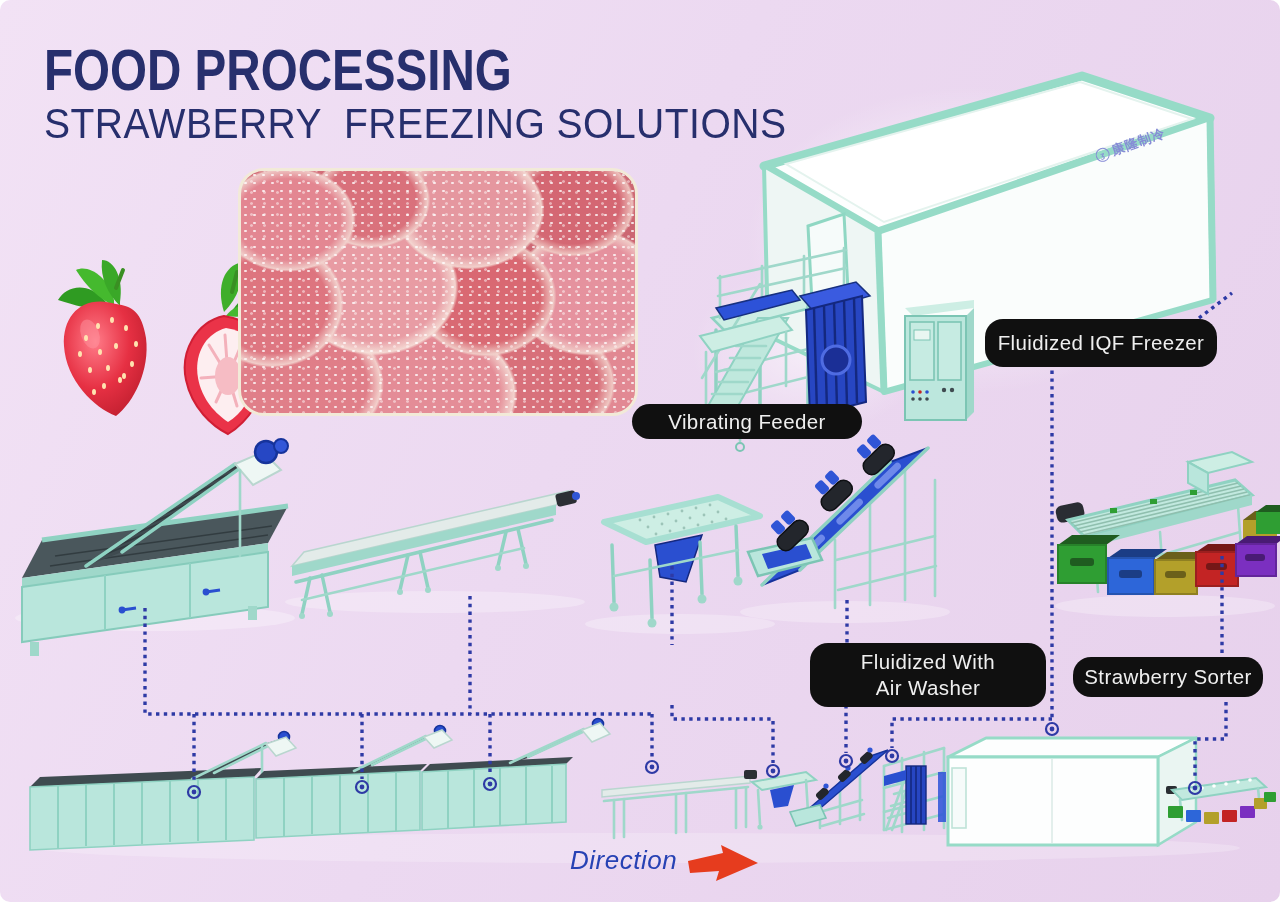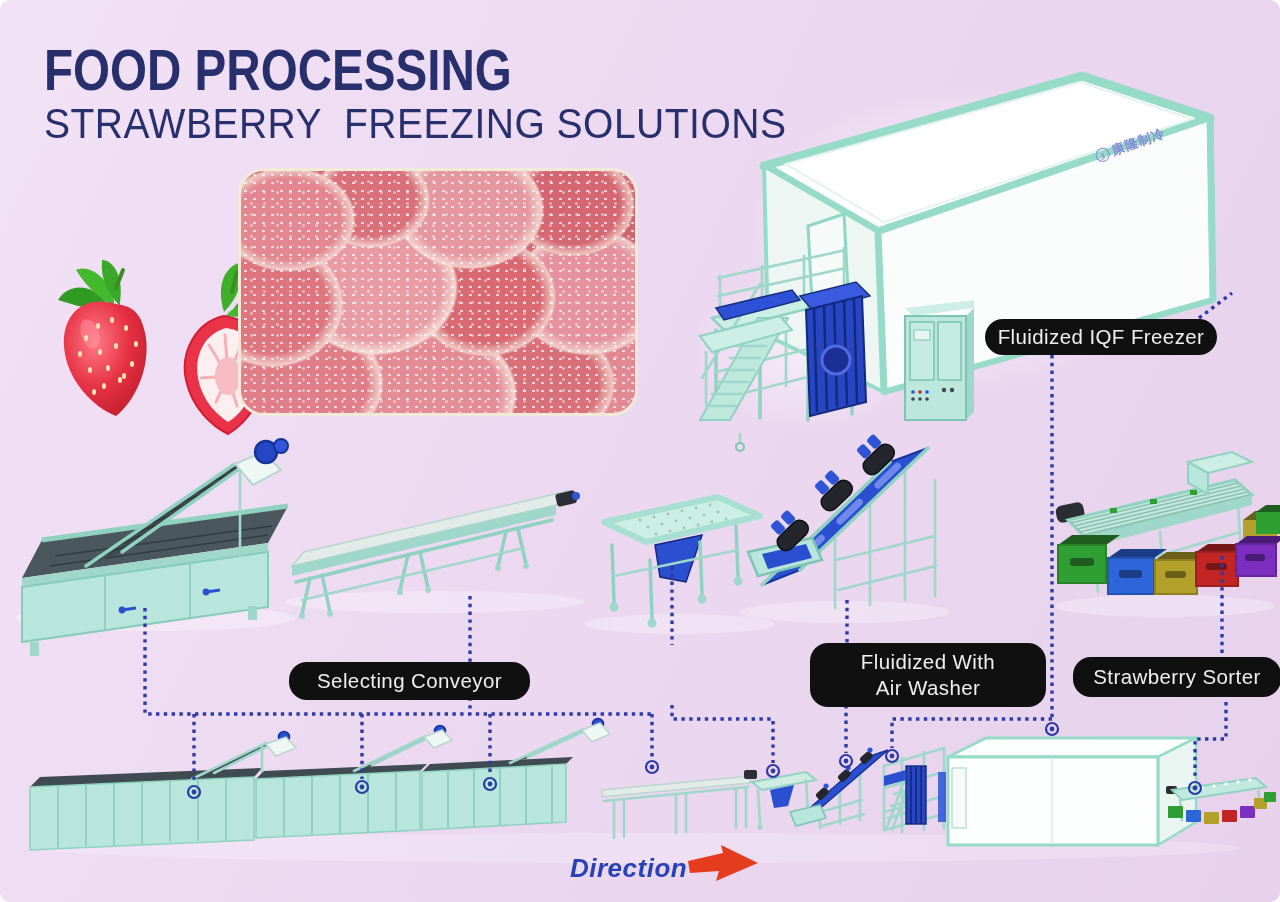--- a/index.html
+++ b/index.html
@@ -54,22 +54,22 @@
   #berries{position:absolute;left:28px;top:250px;z-index:2;}
 
   
   #logo{position:absolute;left:1094px;top:136px;transform:rotate(-19.5deg);
     color:#868bd6;font-size:13px;font-weight:bold;letter-spacing:1px;z-index:4;
     display:flex;align-items:center;gap:3px;}
   #logo .logo-mark{display:inline-flex;width:12px;height:12px;border:1.6px solid #868bd6;
     border-radius:50%;align-items:center;justify-content:center;font-size:8px;font-style:normal;}
 
   
-  #direction{position:absolute;left:570px;top:845px;font-size:26px;font-weight:bold;
-    font-style:italic;color:var(--direction-blue,#2742b4);letter-spacing:.5px;z-index:5;margin-top:8px;}
+  #direction{position:absolute;left:570px;top:845px;font-size:26px;font-weight:normal;
+    font-style:italic;color:var(--direction-blue,#2742b4);letter-spacing:.5px;z-index:5;}
 
   
   .fm{fill:var(--machine-mint,#b9e6dc);}  .fmd{fill:#9fd8ca;}  .fml{fill:#cdeee4;}
   .fw{fill:var(--freezer-white,#fdfefe);} .fdk{fill:var(--dark-part,#3f4b50);}
   .fb{fill:var(--belt-blue,#2a4fd0);}
   .frame{stroke:#8fd2c2;stroke-width:3.5;fill:none;stroke-linecap:round;}
   .frame2{stroke:#9fd8ca;stroke-width:2.6;fill:none;stroke-linecap:round;}
   .edge{stroke:var(--freezer-edge,#96dbc7);}
   .conn{stroke:var(--connector-blue,#2e3aa5);fill:none;stroke-width:3.4;stroke-dasharray:3.4 4.4;}
   .conn-ring{stroke:var(--connector-blue,#2e3aa5);fill:none;stroke-width:2.2;}
@@ -599,35 +599,35 @@
   <div id="title">FOOD PROCESSING</div>
   <div id="subtitle">STRAWBERRY  FREEZING SOLUTIONS</div>
 
   <div id="logo">
     <span class="logo-mark">
         <i>ʒ</i>
       </span>
     <span>康隆制冷</span>
   </div>
 
-  <div class="lbl" style="left:985px;top:319px;width:232px;height:36px">
+  <div class="lbl" style="left:985px;top:319px;width:232px;height:48px">
     <span>Fluidized IQF Freezer</span>
     </div>
 
-
-
-  <div class="lbl" style="left:289px;top:662px;width:241px;height:38px">
-    <span>Selecting Conveyor</span>
+  <div class="lbl" style="left:632px;top:404px;width:230px;height:35px">
+    <span>Vibrating Feeder</span>
     </div>
+
+
 
 
   <div class="lbl two" style="left:810px;top:643px;width:236px;height:64px">
     <span>Fluidized With</span>
     <span>Air Washer</span>
     </div>
 
-  <div class="lbl" style="left:1073px;top:657px;width:208px;height:40px">
+  <div class="lbl" style="left:1073px;top:657px;width:190px;height:40px">
     <span>Strawberry Sorter</span>
     </div>
 
   <div id="direction">Direction</div>
 
 </div>
 
 </body></html>

